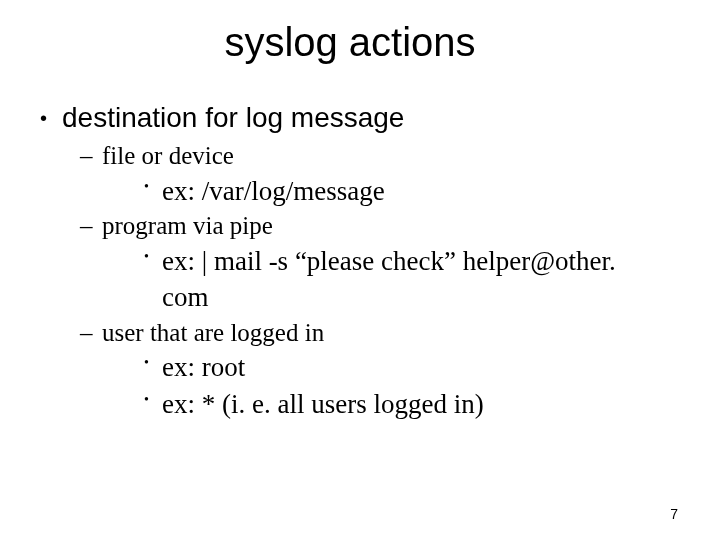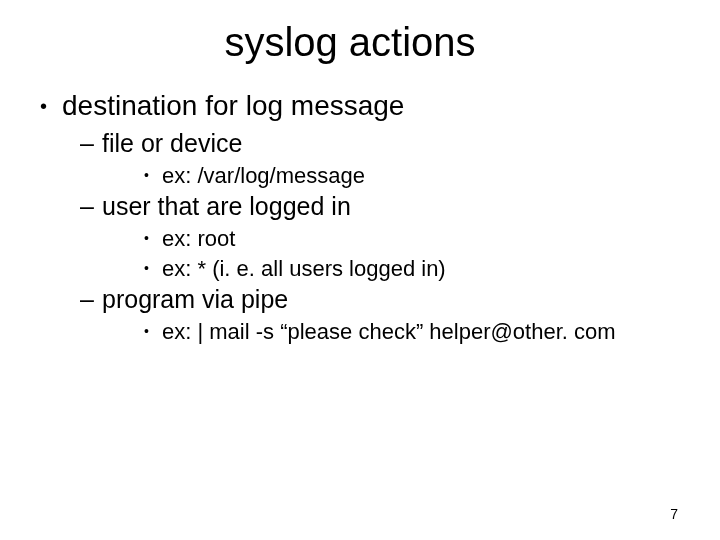--- a/index.html
+++ b/index.html
@@ -29,21 +29,21 @@
   .content {
     padding-left: 40px;
     padding-right: 40px;
   }
   ul {
     list-style: none;
     margin: 0;
     padding: 0;
   }
   .lvl1 {
-    margin-top: 12px;
+    margin-top: 24px;
   }
   .lvl1 > li {
     font-size: 28px;
     line-height: 1.35;
     padding-left: 22px;
     position: relative;
   }
   .lvl1 > li::before {
     content: "•";
     position: absolute;
@@ -53,32 +53,33 @@
     line-height: 1.9;
   }
   .lvl2 {
     margin-top: 2px;
   }
   .lvl2 > li {
     font-size: 25px;
     line-height: 1.35;
     padding-left: 40px;
     position: relative;
+    font-family: Liberation Serif, serif;
   }
   .lvl2 > li::before {
     content: "–";
     position: absolute;
     left: 18px;
     top: 0;
   }
   .lvl3 {
     margin-top: 0px;
   }
   .lvl3 > li {
-    font-size: 22px;
+    font-size: 27px;
     line-height: 1.35;
     padding-left: 60px;
     position: relative;
   }
   .lvl3 > li::before {
     content: "•";
     position: absolute;
     left: 42px;
     top: 0;
     font-size: 14px;
@@ -105,31 +106,31 @@
         <ul class="lvl2">
 
           <li>
             <span>file or device</span>
             <ul class="lvl3">
               <li><span>ex: /var/log/message</span></li>
             </ul>
           </li>
 
           <li>
+            <span>program via pipe</span>
+            <ul class="lvl3">
+              <li><span>ex: | mail -s “please check” helper@other. com</span></li>
+            </ul>
+          </li>
+
+          <li>
             <span>user that are logged in</span>
             <ul class="lvl3">
               <li><span>ex: root</span></li>
               <li><span>ex: *             (i. e. all users logged in)</span></li>
-            </ul>
-          </li>
-
-          <li>
-            <span>program via pipe</span>
-            <ul class="lvl3">
-              <li><span>ex: | mail -s “please check” helper@other. com</span></li>
             </ul>
           </li>
 
 
         </ul>
       </li>
     </ul>
   </div>
 
   <div class="page-number">7</div>

